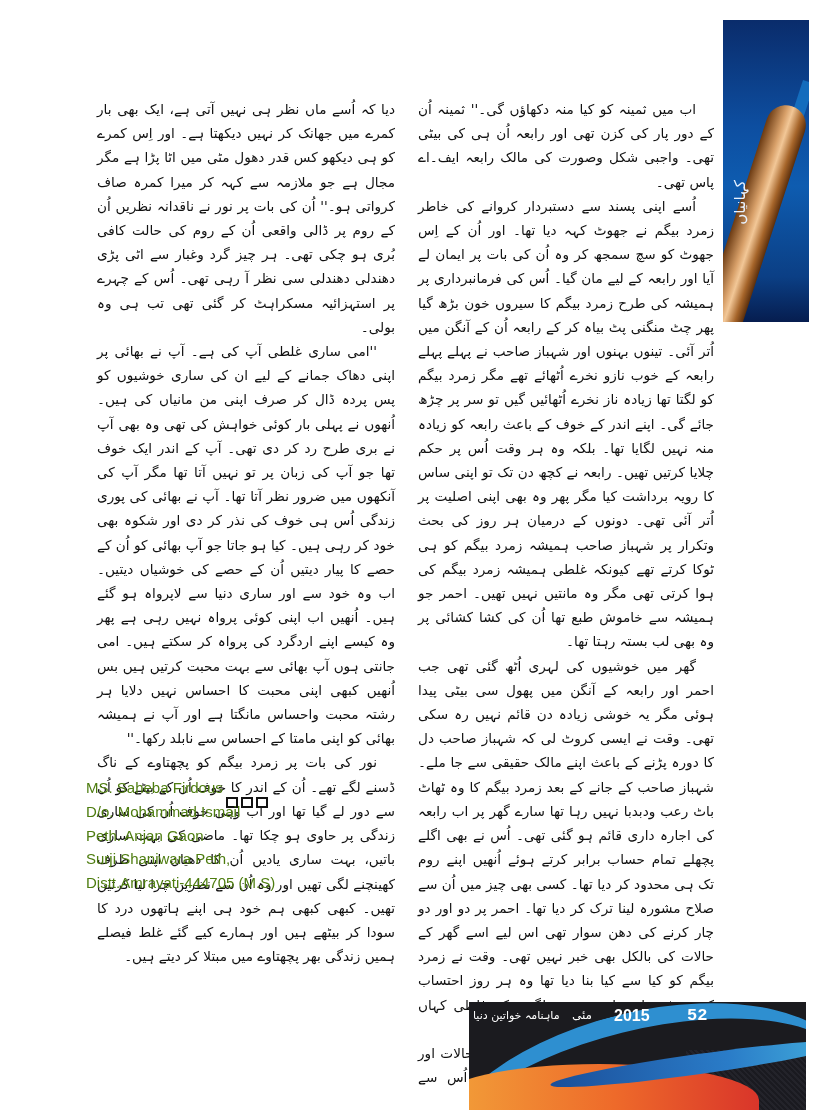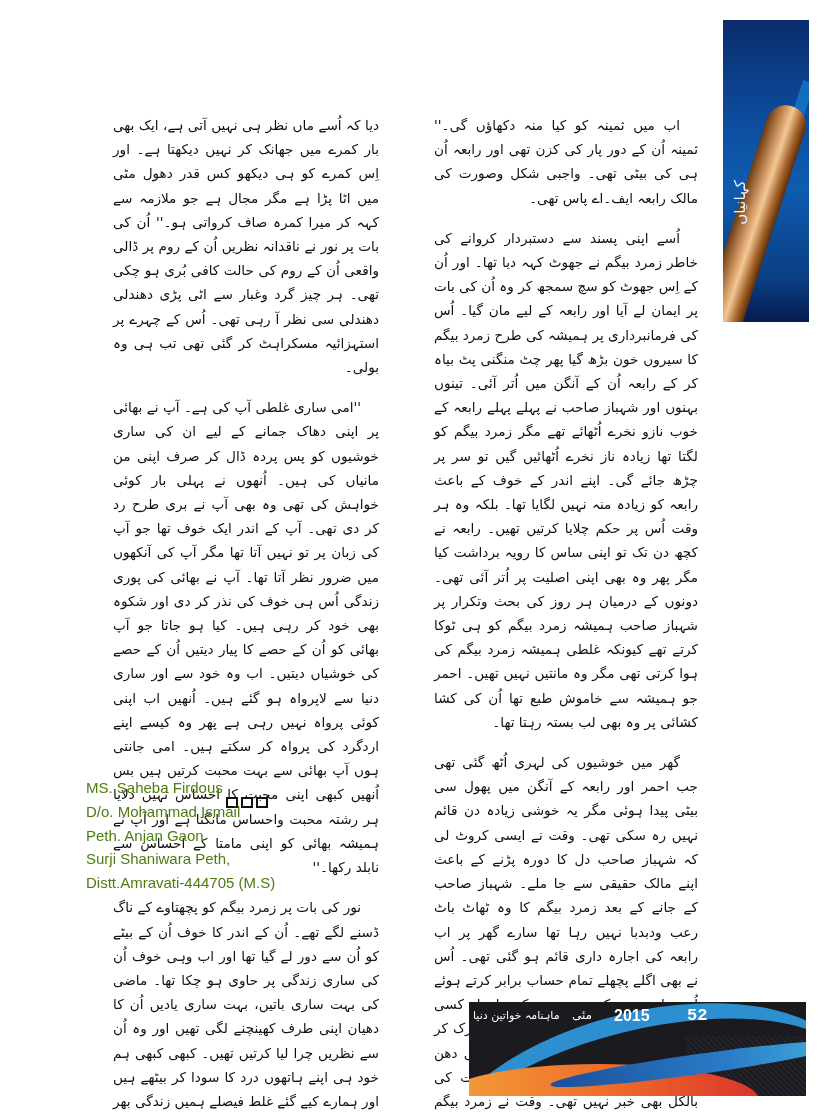--- a/index.html
+++ b/index.html
@@ -31,37 +31,37 @@
   }
 
   
   .col {
     position: absolute; direction: rtl; text-align: justify; text-align-last: right;
     font-size: 13.6px; line-height: 24.2px; color: #111;
     font-family: "DejaVu Sans", sans-serif;
   }
   .col-right { left: 418px; top: 97px; width: 296px; }
   .col-left  { left: 97px; top: 97px; width: 298px; }
-  .col p { margin: 16px; }
+  .col p { margin: 0; }
   .col p.ind { text-indent: 18px; }
 
   .divider {
     position: absolute; left: 226px; top: 797px; display: flex; gap: 3px;
   }
   .divider span { display: block; width: 12px; height: 11px; border: 2px solid #111; box-sizing: border-box; }
 
   .address {
     position: absolute; left: 86px; top: 776px; font-family: "Liberation Sans", sans-serif;
     font-size: 15px; line-height: 23.8px; color: #4d7c0f; direction: ltr;
   }
   .address div { white-space: nowrap; }
 
   
   .footer {
-    position: absolute; left: 469px; top: 1002px; width: 337px; height: 94px;
+    position: absolute; left: 469px; top: 1002px; width: 337px; height: 108px;
     background: #1b1b1f; overflow: hidden;
   }
   .footer .tex {
     position: absolute; right: 0; bottom: 0; width: 120px; height: 60px;
     background: repeating-linear-gradient(45deg, #23232a 0 2px, #1a1a20 2px 4px);
   }
   .footer .wave-blue {
     position: absolute; left: -40px; top: 10px; width: 430px; height: 200px;
     border-radius: 50%; border-top: 18px solid #2e8fd0; transform: rotate(-14deg);
   }

